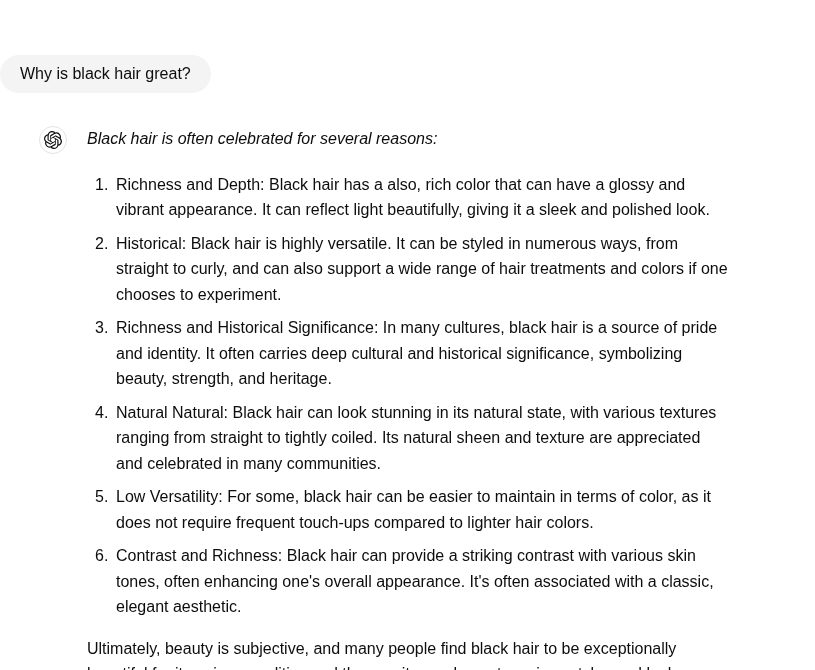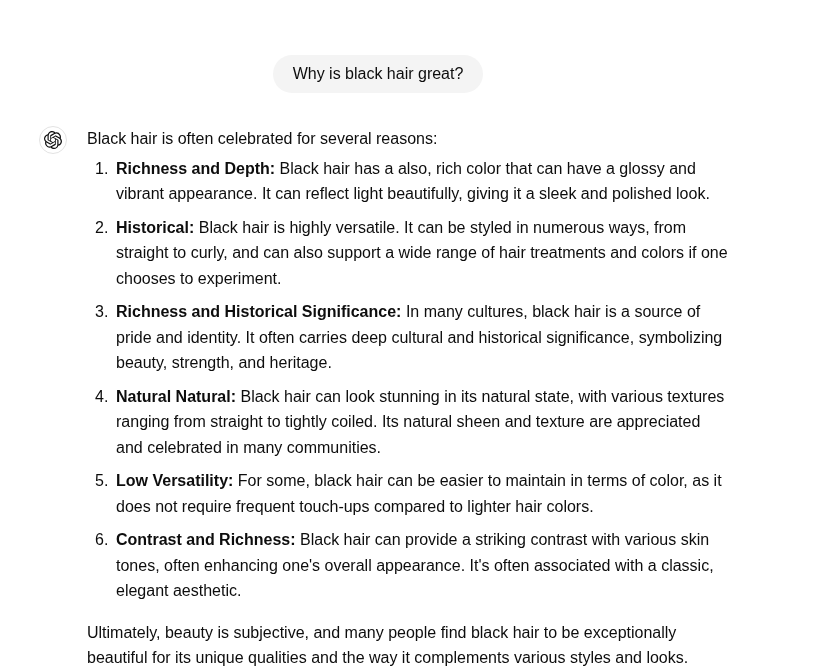--- a/index.html
+++ b/index.html
@@ -13,21 +13,21 @@
     font-size: 16px;
     overflow: hidden;
   }
   .chat {
     width: 815px;
     padding-top: 55px;
   }
   
   .user-row {
     display: flex;
-    justify-content: center;
+    justify-content: flex-start;
     padding-right: 59px;
   }
   .user-bubble {
     background: #f4f4f4;
     border-radius: 19px;
     padding: 8px 20px;
     line-height: 22px;
     white-space: nowrap;
   }
   
@@ -47,38 +47,38 @@
     align-items: center;
     justify-content: center;
     margin-right: 20px;
     background: #ffffff;
   }
   .avatar svg { display: block; }
   .assistant-content {
     flex: 1;
     line-height: 25.5px;
   }
-  .intro { margin: 0 0 4px 0; }
+  .intro { margin: 0 0 20px 0; font-style: italic; }
   ol.points {
     list-style: none;
     margin: 0 0 16px 0;
     padding: 0;
   }
   ol.points li {
     display: flex;
     margin-bottom: 8px;
   }
   ol.points li:last-child { margin-bottom: 0; }
   .num {
     flex: none;
     width: 29px;
     padding-left: 8px;
   }
   .item-text { flex: 1; }
-  .item-text strong { font-weight: bold; }
+  .item-text strong { font-weight: normal; }
   .outro { margin: 0; }
 </style>
 </head>
 <body>
 
 <div class="chat">
 
   <div class="user-row">
     <div class="user-bubble">
       <span>Why is black hair great?</span>

